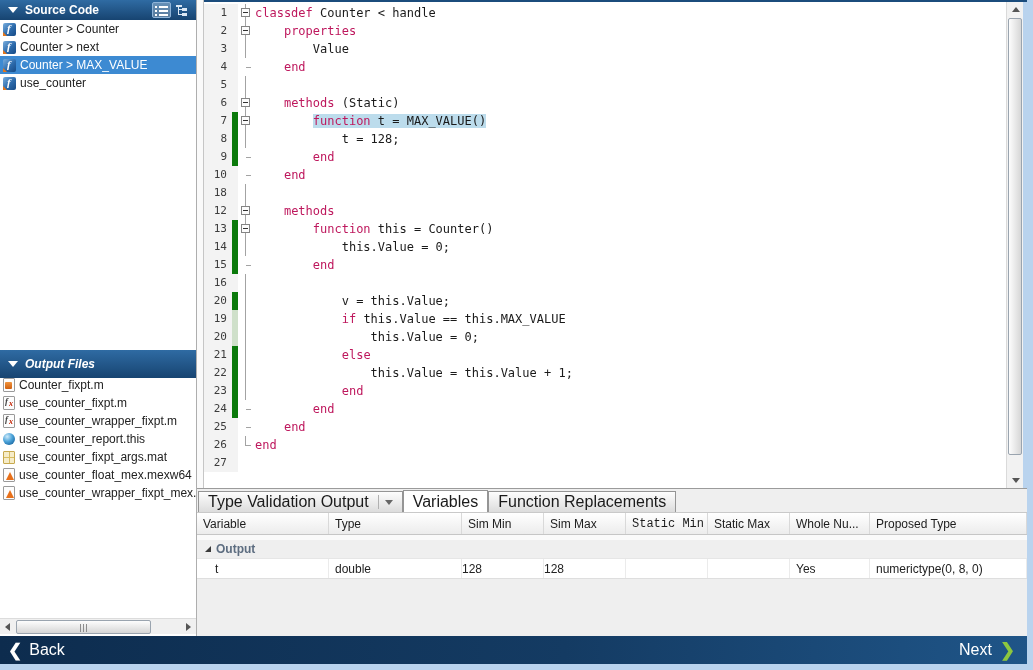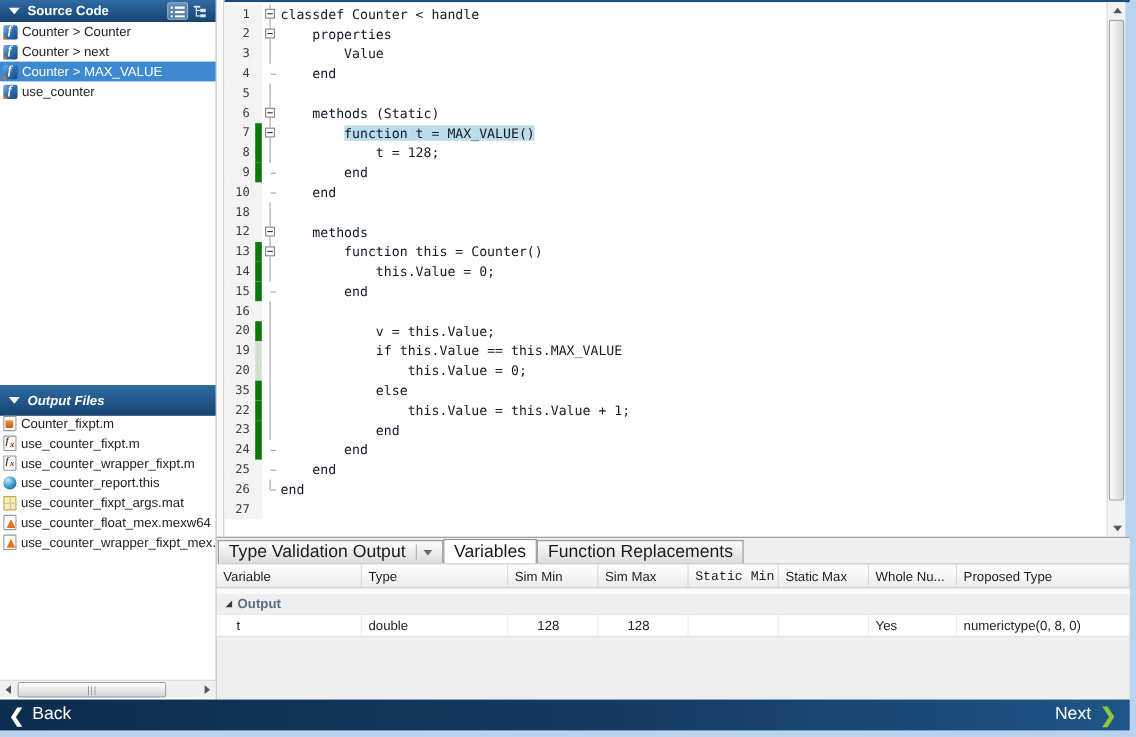--- a/index.html
+++ b/index.html
@@ -58,21 +58,21 @@
   .bar.dark { background:#0b7a0b; }
   .bar.light { background:#cfe0ca; }
   .fold { position:relative; width:17px; flex:0 0 17px; }
   .fold.line::before { content:""; position:absolute; left:7px; top:0; bottom:0; width:1px; background:#a3a3a3; }
   .fold.corner::before { content:""; position:absolute; left:7px; top:0; height:9px; width:1px; background:#a3a3a3; }
   .fold.corner::after { content:""; position:absolute; left:7px; top:9px; width:6px; height:1px; background:#a3a3a3; }
   .fold.tick::after { content:""; position:absolute; left:8px; top:9px; width:5px; height:1px; background:#a3a3a3; }
   .fold .minus { position:absolute; left:3px; top:4px; width:9px; height:9px; background:#fcfcfc; border:1px solid #848484; }
   .fold .minus::after { content:""; position:absolute; left:1px; top:3px; width:5px; height:1px; background:#333; }
   .code { flex:1; white-space:pre; color:#1a1a1a; }
-  .code .kw { color:#0f172a; }
+  .code .kw { color:#be185d; }
   .code .hl { background:#bcdcec; }
 
   
   #vscroll { position:absolute; right:0; top:0; width:17px; height:486px; background:#f2f2f2; border-left:1px solid #dadada; }
   .vs-btn { position:absolute; left:1px; width:15px; height:15px; display:flex; align-items:center; justify-content:center; }
   .arr-u { width:0;height:0;border-left:4px solid transparent;border-right:4px solid transparent;border-bottom:5px solid #555; }
   .arr-d { width:0;height:0;border-left:4px solid transparent;border-right:4px solid transparent;border-top:5px solid #555; }
   .vs-thumb { position:absolute; left:1px; top:16px; width:14px; height:437px; background:linear-gradient(90deg,#fdfdfd,#d6d6d6); border:1px solid #9aa4af; border-radius:2px; }
 
   
@@ -84,21 +84,21 @@
   .tab .dd-arrow { width:0; height:0; border-left:4px solid transparent; border-right:4px solid transparent; border-top:5px solid #666; }
 
   #table-header { display:flex; height:23px; background:linear-gradient(#ffffff,#ececec); border-top:1px solid #c9c9c9; border-bottom:1px solid #c6c6c6; }
   .th { padding:4px 0 0 6px; border-right:1px solid #d9d9d9; font-size:12px; color:#1c1c1c; overflow:hidden; white-space:nowrap; }
   .spacer-row { height:5px; background:#fafafa; }
   #group-row { height:18px; display:flex; align-items:center; background:#efefef; padding-left:8px; }
   .grp-tri { width:0; height:0; border-left:6px solid transparent; border-bottom:6px solid #3a3a3a; margin-right:5px; }
   #group-row .grp-label { color:#5d6d80; font-weight:bold; }
   #data-row { height:21px; display:flex; background:#fff; border-top:1px solid #e6e6e6; border-bottom:1px solid #dedede; }
   .td { padding:3px 0 0 6px; border-right:1px solid #ebebeb; font-size:12px; white-space:nowrap; overflow:hidden; }
-  .td.right { text-align:center; padding-right:8px; padding-left:0; }
+  .td.right { text-align:left; padding-right:8px; padding-left:0; }
   .td.first { padding-left:18px; }
 
   
   #nav-bar { position:absolute; left:0; top:636px; width:1027px; height:28px; background:linear-gradient(90deg,#0d2c4e 0%,#143b63 55%,#1f5588 100%); display:flex; align-items:center; color:#fff; }
   #back-btn { display:flex; align-items:center; margin-left:8px; cursor:default; }
   #back-btn .chev { font-size:17px; font-weight:bold; margin-right:7px; }
   #back-btn .lbl { font-size:16px; }
   #next-btn { display:flex; align-items:center; margin-left:auto; margin-right:12px; cursor:default; }
   #next-btn .lbl { font-size:16px; margin-right:8px; }
   #next-btn .chev { font-size:18px; font-weight:bold; color:#8dc63f; }
@@ -325,21 +325,21 @@
         <span class="fold line"></span>
         <span class="code"><span class="">            </span><span class="kw">if</span><span class=""> this.Value == this.MAX_VALUE</span></span>
       </div>
       <div class="code-line">
         <span class="ln">20</span>
         <span class="bar light"></span>
         <span class="fold line"></span>
         <span class="code"><span class="">                this.Value = 0;</span></span>
       </div>
       <div class="code-line">
-        <span class="ln">35</span>
+        <span class="ln">21</span>
         <span class="bar dark"></span>
         <span class="fold line"></span>
         <span class="code"><span class="">            </span><span class="kw">else</span></span>
       </div>
       <div class="code-line">
         <span class="ln">22</span>
         <span class="bar dark"></span>
         <span class="fold line"></span>
         <span class="code"><span class="">                this.Value = this.Value + 1;</span></span>
       </div>

